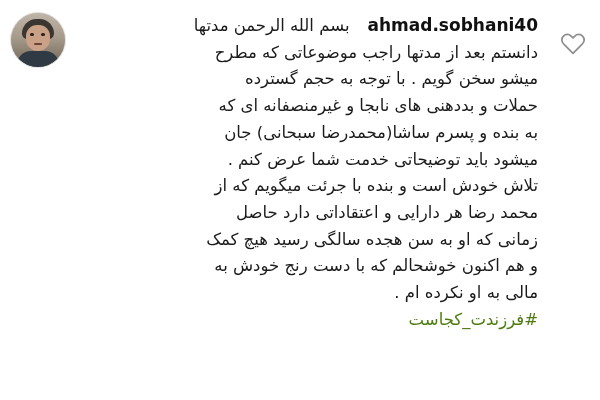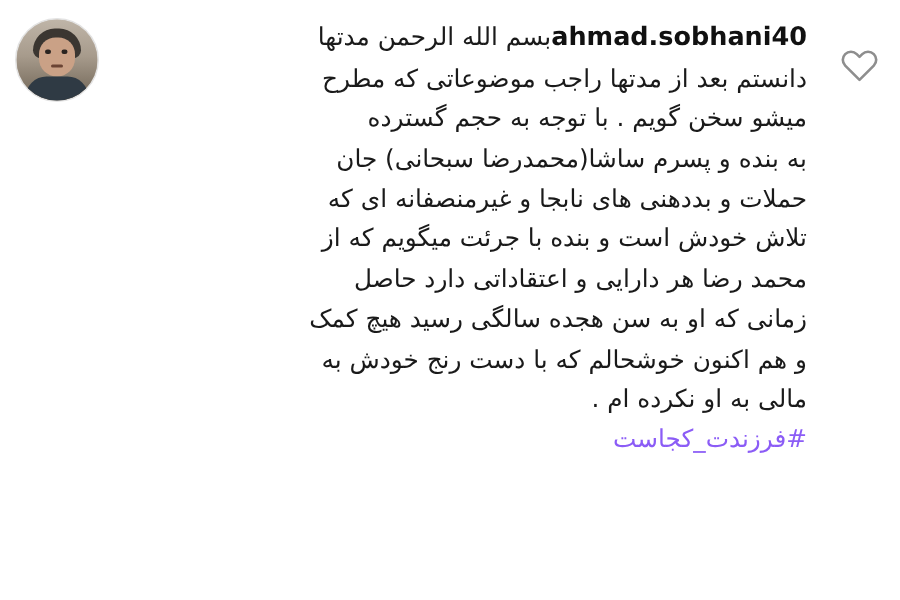--- a/index.html
+++ b/index.html
@@ -104,25 +104,25 @@
   .caption {
     font-size: 16.5px;
     line-height: 1.62;
     color: #1a1a1a;
     word-wrap: break-word;
   }
   .username {
     font-weight: bold;
     color: #111111;
     font-size: 17px;
-    margin-left: 0;
+    margin-left: 18px;
     display: inline;
   }
   .hashtag {
-    color: #8b5cf6;
+    color: #4d7c0f;
     display: inline;
   }
   .caption-line {
     display: block;
   }
   .like-btn {
     position: absolute;
     right: 14px;
     top: 30px;
     width: 26px;
@@ -148,22 +148,23 @@
       <div class="av-mouth"></div>
       <div class="av-body"></div>
     </div>
   </div>
 
   <div class="content">
     <div class="caption">
       <span class="username">ahmad.sobhani40</span><span>بسم الله الرحمن مدتها</span>
       <span class="caption-line">دانستم بعد از مدتها راجب موضوعاتی که مطرح</span>
       <span class="caption-line">میشو سخن گویم . با توجه به حجم گسترده</span>
+      <span class="caption-line">حملات و بددهنی های نابجا و غیرمنصفانه ای که</span>
       <span class="caption-line">به بنده و پسرم ساشا(محمدرضا سبحانی) جان</span>
-      <span class="caption-line">حملات و بددهنی های نابجا و غیرمنصفانه ای که</span>
+      <span class="caption-line">میشود باید توضیحاتی خدمت شما عرض کنم .</span>
       <span class="caption-line">تلاش خودش است و بنده با جرئت میگویم که از</span>
       <span class="caption-line">محمد رضا هر دارایی و اعتقاداتی دارد حاصل</span>
       <span class="caption-line">زمانی که او به سن هجده سالگی رسید هیچ کمک</span>
       <span class="caption-line">و هم اکنون خوشحالم که با دست رنج خودش به</span>
       <span class="caption-line">مالی به او نکرده ام .</span>
       <span class="caption-line hashtag">#فرزندت_کجاست</span>
     </div>
   </div>
 
   <div class="like-btn">

